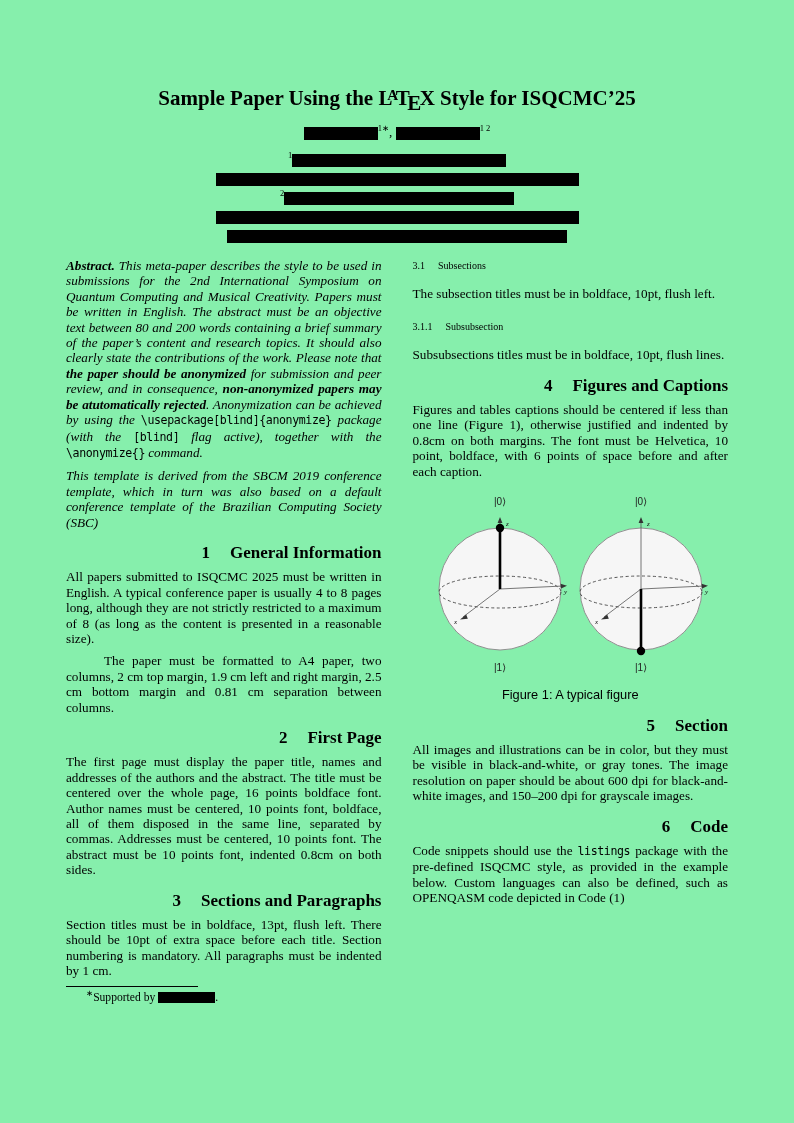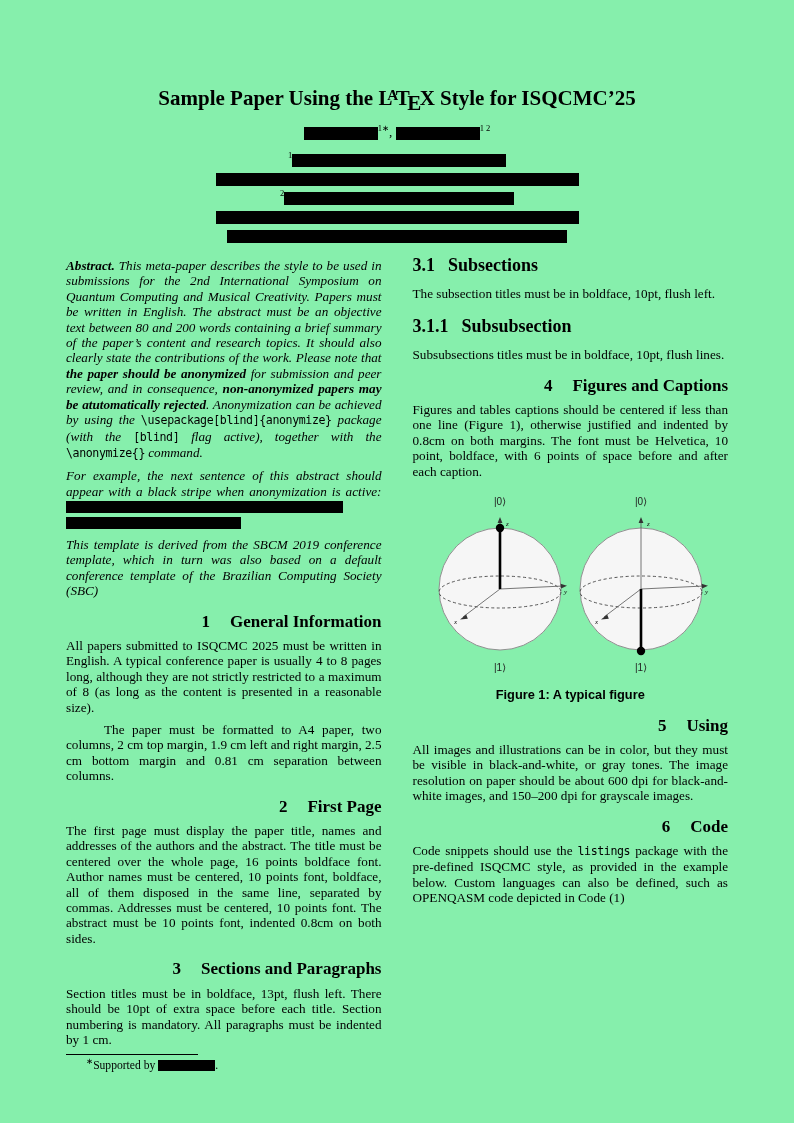--- a/index.html
+++ b/index.html
@@ -25,28 +25,28 @@
   
   .columns { display:flex; gap:31px; padding:0 66px; margin-top:14px; }
   .col { flex:1; min-width:0; text-align:justify; line-height:15.4px; }
   .col p { margin:0 0 7px 0; }
   .indent { text-indent:38px; }
   .abstract { font-style:italic; }
   .bi { font-weight:bold; }
   .mono { font-family:"DejaVu Sans Mono", monospace; font-style:normal; font-size:11.6px; letter-spacing:-0.4px; }
   .sec { font-size:17px; font-weight:bold; text-align:right; margin:15px 0 9px; }
   .sec .num { display:inline-block; margin-right:20px; }
-  .subsec { font-size:18px; font-weight:bold; text-align:left; margin:17px 0 13px; }
+  .subsec { font-size:10px; font-weight:normal; text-align:left; margin:17px 0 13px; }
   .subsec .num { display:inline-block; margin-right:13px; }
   .col > :first-child { margin-top:0; }
   .redact { height:12px; vertical-align:-2px; }
   
   .fig { text-align:center; margin:14px 0 0 0; white-space:nowrap; }
   .fig svg { display:inline-block; vertical-align:top; }
-  .figcap { font-family:"Liberation Sans", sans-serif; font-weight:bold; font-size:12.8px; text-align:center; margin:8px 0 14px; }
+  .figcap { font-family:"Liberation Sans", sans-serif; font-weight:normal; font-size:12.8px; text-align:center; margin:8px 0 14px; }
   .axis-label { font-family:"Liberation Serif", serif; font-style:italic; font-size:7px; fill:#111; }
   .ket-label { font-family:"Liberation Sans", sans-serif; font-size:10px; fill:#222; }
   
   .footnote { margin-top:5px; font-size:11.6px; text-align:left; line-height:14px; }
   .fnrule { width:132px; border-top:1.3px solid #000; margin-bottom:4px; }
   .fnbody { padding-left:20px; }
   .fn-bar { width:57px; height:11px; vertical-align:-2px; }
 </style>
 </head>
 <body>
@@ -66,21 +66,20 @@
       <div class="affil-line"><span class="bar affil-bar" style="width:340px"></span></div>
     </div>
   </div>
 
   <div class="columns">
 
     <div class="col">
 
       <p class="abstract"><span class="bi">Abstract.</span><span> This meta-paper describes the style to be used in submissions for the 2nd International Symposium on Quantum Computing and Musical Creativity. Papers must be written in English. The abstract must be an objective text between 80 and 200 words containing a brief summary of the paper’s content and research topics. It should also clearly state the contributions of the work. Please note that </span><span class="bi">the paper should be anonymized</span><span> for submission and peer review, and in consequence, </span><span class="bi">non-anonymized papers may be atutomatically rejected</span><span>. Anonymization can be achieved by using the </span><span class="mono">\usepackage[blind]{anonymize}</span><span> package (with the </span><span class="mono">[blind]</span><span> flag active), together with the </span><span class="mono">\anonymize{}</span><span> command.</span></p>
 
-      <p class="abstract"><span>For example, the next sentence of this abstract should appear with a black stripe when anonymization is active: </span><span class="bar redact" style="width:277px"></span> <span class="bar redact" style="width:175px"></span></p>
 
       <p class="abstract">This template is derived from the SBCM 2019 conference template, which in turn was also based on a default conference template of the Brazilian Computing Society (SBC)</p>
 
       <h2 class="sec"><span class="num">1</span><span>General Information</span></h2>
       <p>All papers submitted to ISQCMC 2025 must be written in English. A typical conference paper is usually 4 to 8 pages long, although they are not strictly restricted to a maximum of 8 (as long as the content is presented in a reasonable size).</p>
       <p class="indent">The paper must be formatted to A4 paper, two columns, 2 cm top margin, 1.9 cm left and right margin, 2.5 cm bottom margin and 0.81 cm separation between columns.</p>
 
       <h2 class="sec"><span class="num">2</span><span>First Page</span></h2>
       <p>The first page must display the paper title, names and addresses of the authors and the abstract. The title must be centered over the whole page, 16 points boldface font. Author names must be centered, 10 points font, boldface, all of them disposed in the same line, separated by commas. Addresses must be centered, 10 points font. The abstract must be 10 points font, indented 0.8cm on both sides.</p>
 
@@ -137,20 +136,20 @@
           <line x1="69" y1="96" x2="32" y2="124" stroke="#555" stroke-width="0.8"></line>
           <polygon points="29,126.5 35.2,121.5 36.8,125.8" fill="#333"></polygon>
           <text class="axis-label" x="23" y="131">x</text>
           <line x1="69" y1="96" x2="69" y2="158" stroke="#000" stroke-width="2.6"></line>
           <circle cx="69" cy="158" r="4.2" fill="#000"></circle>
           <text class="ket-label" x="69" y="178" text-anchor="middle">|1⟩</text>
         </svg>
       </div>
       <div class="figcap">Figure 1: A typical figure</div>
 
-      <h2 class="sec"><span class="num">5</span><span>Using</span></h2>
+      <h2 class="sec"><span class="num">5</span><span>Section</span></h2>
       <p>All images and illustrations can be in color, but they must be visible in black-and-white, or gray tones. The image resolution on paper should be about 600 dpi for black-and-white images, and 150–200 dpi for grayscale images.</p>
 
       <h2 class="sec"><span class="num">6</span><span>Code</span></h2>
       <p><span>Code snippets should use the </span><span class="mono">listings</span><span> package with the pre-defined ISQCMC style, as provided in the example below. Custom languages can also be defined, such as OPENQASM code depicted in Code (1)</span></p>
     </div>
   </div>
 </div>
 
 </body></html>

